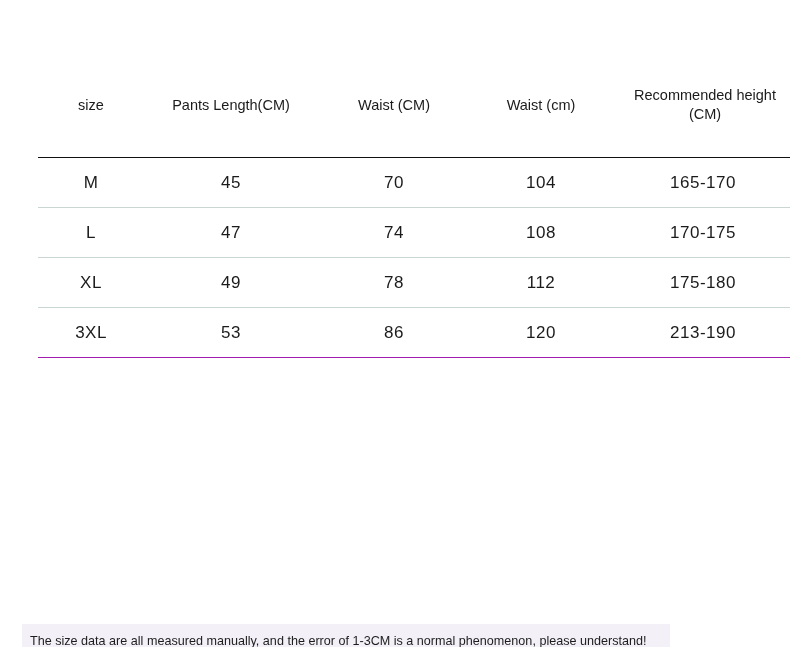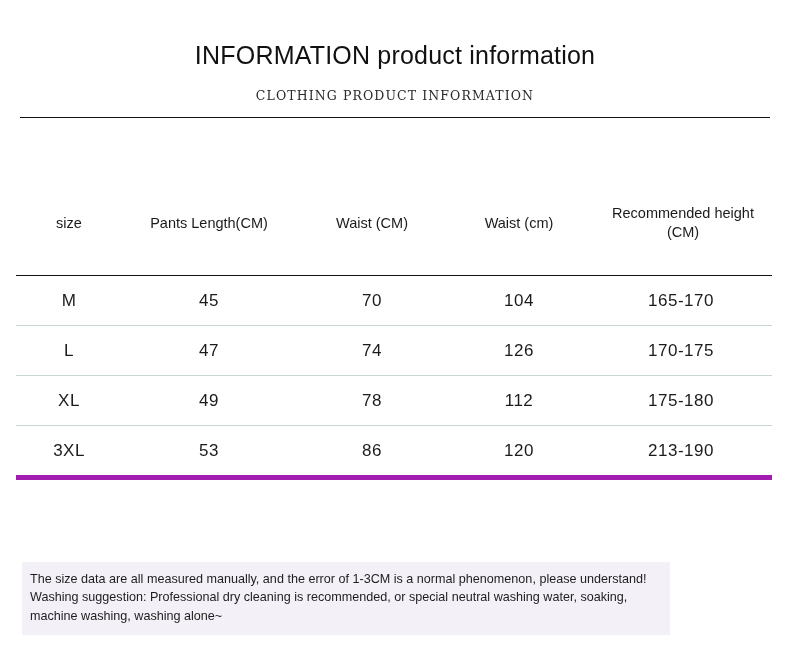--- a/index.html
+++ b/index.html
@@ -45,21 +45,21 @@
     height: 1px;
     background: #111111;
     width: 750px;
     margin-left: auto;
     margin-right: auto;
   }
 
   
   .table-wrap {
     margin-top: 62px;
-    padding: 0 16px;
+    padding: 0 38px;
   }
   table.size-table {
     width: 746px;
     border-collapse: collapse;
     table-layout: fixed;
   }
   table.size-table th,
   table.size-table td {
     text-align: center;
     font-weight: 400;
@@ -96,21 +96,21 @@
     text-align: center;
   }
 
   table.size-table tbody td {
     height: 47px;
     font-size: 17px;
     border-bottom: 1px solid #c9d6d2;
     letter-spacing: 0.5px;
   }
   table.size-table tbody tr:last-child td {
-    border-bottom: 5px solid #a21caf;
+    border-bottom: 1px solid #a21caf;
   }
   td.cell-size { font-size: 17px; }
 
   
   .note {
     position: absolute;
     left: 22px;
     top: 562px;
     width: 648px;
     background: #f3f0f7;
@@ -122,25 +122,20 @@
     font-size: 12.6px;
     line-height: 1.45;
     color: #1d1d1d;
   }
 </style>
 </head>
 <body>
 
 <div class="page">
 
-  <div class="header">
-    <div class="header-title">INFORMATION product information</div>
-    <div class="header-subtitle">CLOTHING PRODUCT INFORMATION</div>
-    <div class="header-rule"></div>
-  </div>
 
   <div class="table-wrap">
     <table class="size-table">
       <thead>
         <tr class="head-row">
           <th class="col-size">
             <span class="head-inner">size</span>
           </th>
           <th class="col-len">
             <span class="head-inner">Pants Length(CM)</span>
@@ -161,21 +156,21 @@
           <td class="cell-size">M</td>
           <td>45</td>
           <td>70</td>
           <td>104</td>
           <td>165-170</td>
         </tr>
         <tr>
           <td class="cell-size">L</td>
           <td>47</td>
           <td>74</td>
-          <td>126</td>
+          <td>108</td>
           <td>170-175</td>
         </tr>
         <tr>
           <td class="cell-size">XL</td>
           <td>49</td>
           <td>78</td>
           <td>112</td>
           <td>175-180</td>
         </tr>
         <tr>

